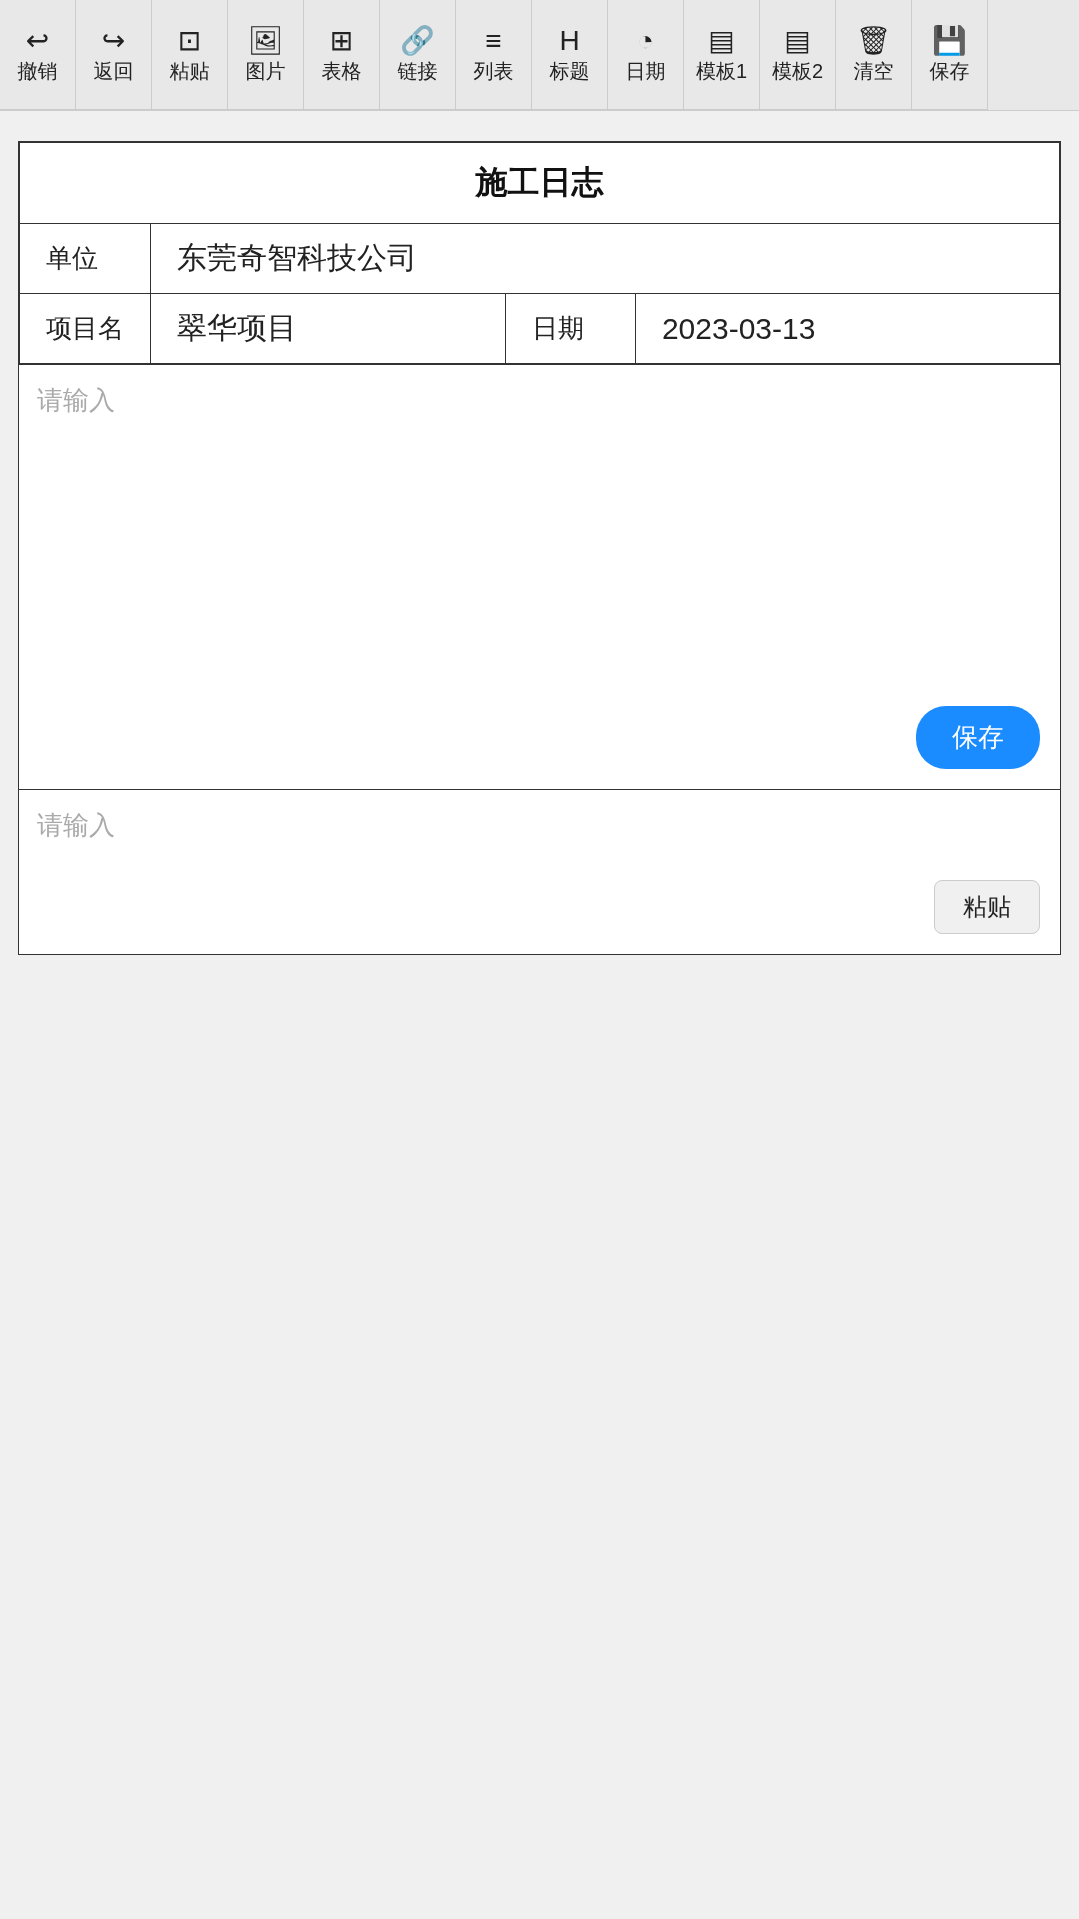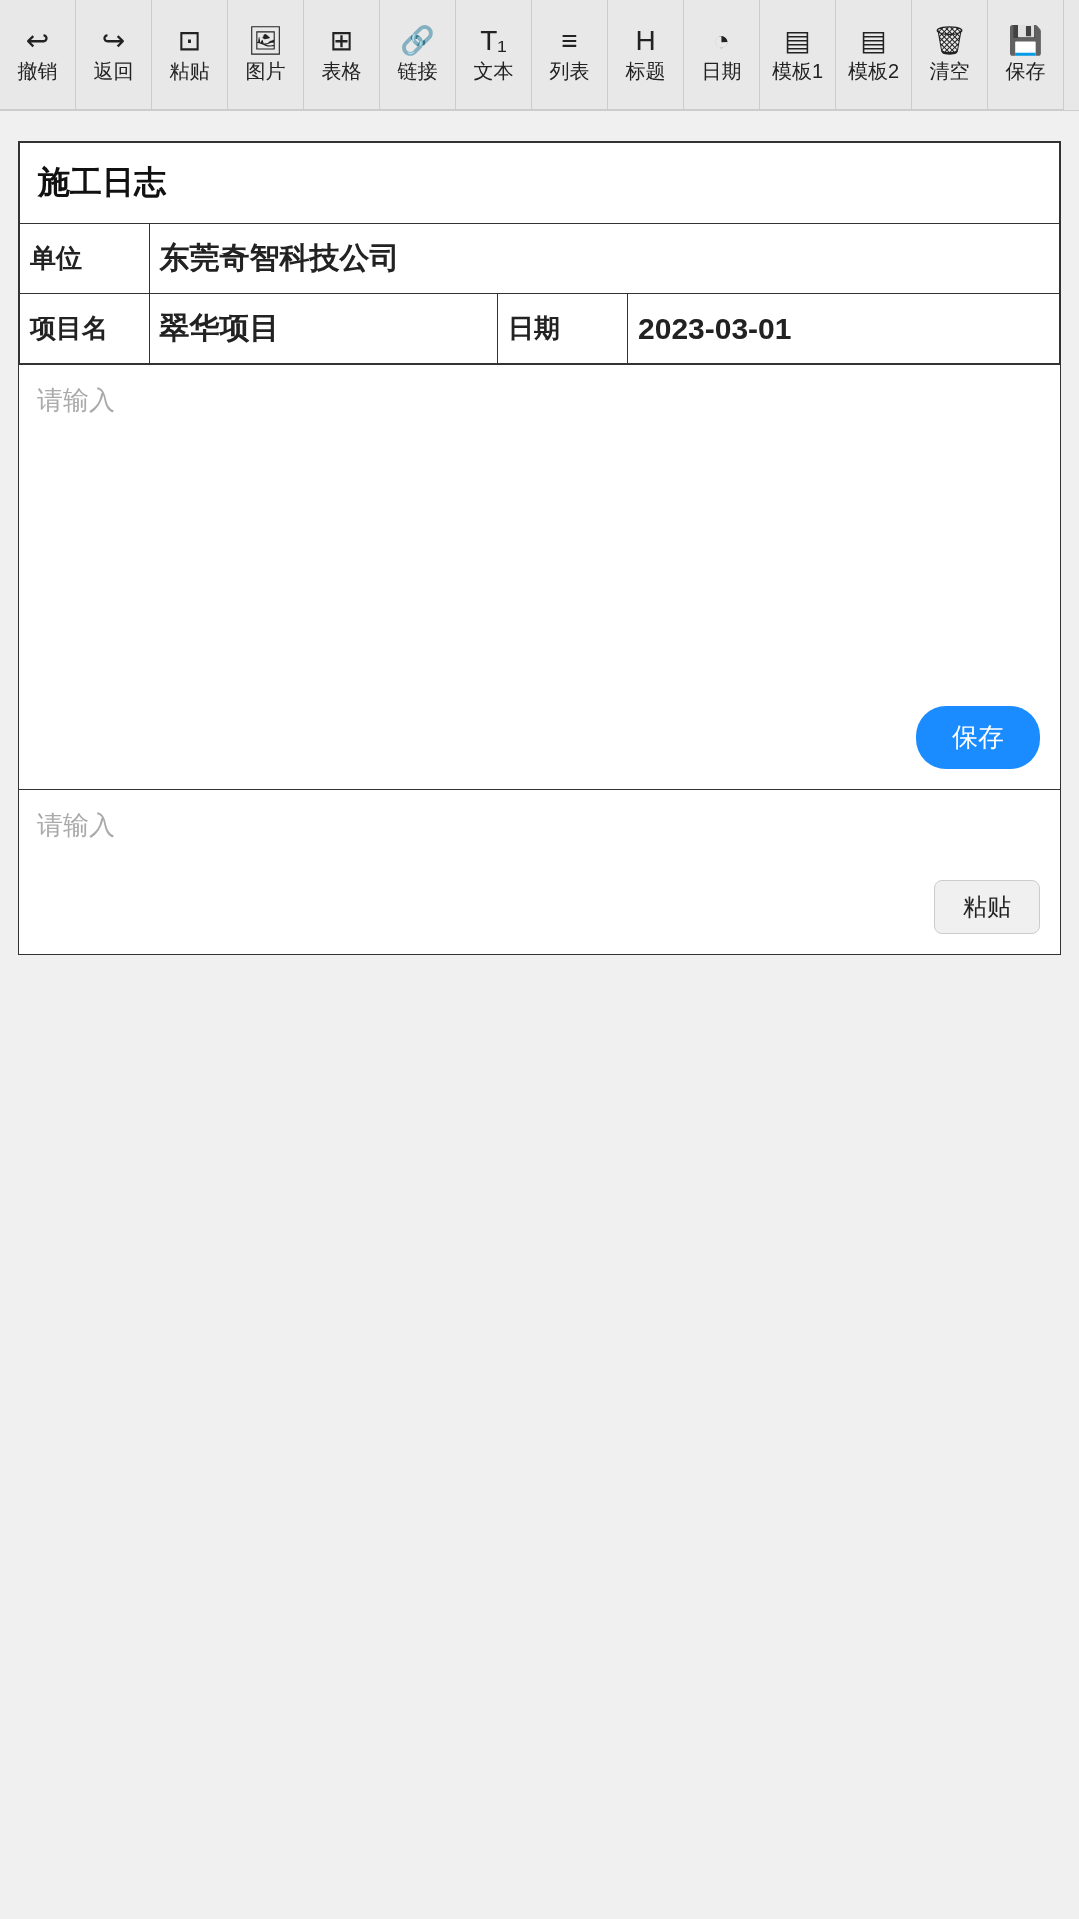--- a/index.html
+++ b/index.html
@@ -53,28 +53,27 @@
     }
 
     
     .log-table {
       width: 100%;
       border-collapse: collapse;
       border: 2px solid #333;
     }
     .log-table th, .log-table td {
       border: 1.5px solid #333;
-      padding: 14px 10px;
+      padding: 14px 26px;
       font-size: 26px;
       color: #111;
       vertical-align: middle;
-      font-weight: bold;
     }
     .log-table .title-row td {
-      text-align: left;
+      text-align: center;
       font-weight: bold;
       font-size: 32px;
       padding: 18px;
     }
     .log-table .label-cell {
       white-space: nowrap;
       font-size: 26px;
       color: #222;
       width: 130px;
     }
@@ -176,24 +175,20 @@
       <span class="tb-icon">🖼</span>
       <span class="tb-label">图片</span>
     </div>
     <div class="toolbar-btn">
       <span class="tb-icon">⊞</span>
       <span class="tb-label">表格</span>
     </div>
     <div class="toolbar-btn">
       <span class="tb-icon">🔗</span>
       <span class="tb-label">链接</span>
-    </div>
-    <div class="toolbar-btn">
-      <span class="tb-icon">T₁</span>
-      <span class="tb-label">文本</span>
     </div>
     <div class="toolbar-btn">
       <span class="tb-icon">≡</span>
       <span class="tb-label">列表</span>
     </div>
     <div class="toolbar-btn">
       <span class="tb-icon">H</span>
       <span class="tb-label">标题</span>
     </div>
     <div class="toolbar-btn">
@@ -225,21 +220,21 @@
           <td colspan="4">施工日志</td>
         </tr>
         <tr>
           <td class="label-cell">单位</td>
           <td class="value-cell" colspan="3">东莞奇智科技公司</td>
         </tr>
         <tr>
           <td class="label-cell">项目名</td>
           <td class="value-cell">翠华项目</td>
           <td class="label-cell">日期</td>
-          <td class="value-cell">2023-03-01</td>
+          <td class="value-cell">2023-03-13</td>
         </tr>
       </tbody>
   </table>
 
   <div class="input-area">
     <textarea class="input-area-inner" id="main-input" placeholder="请输入" style=""></textarea>
     <button class="save-btn">保存</button>
   </div>
 
   <div class="bottom-input-area">

